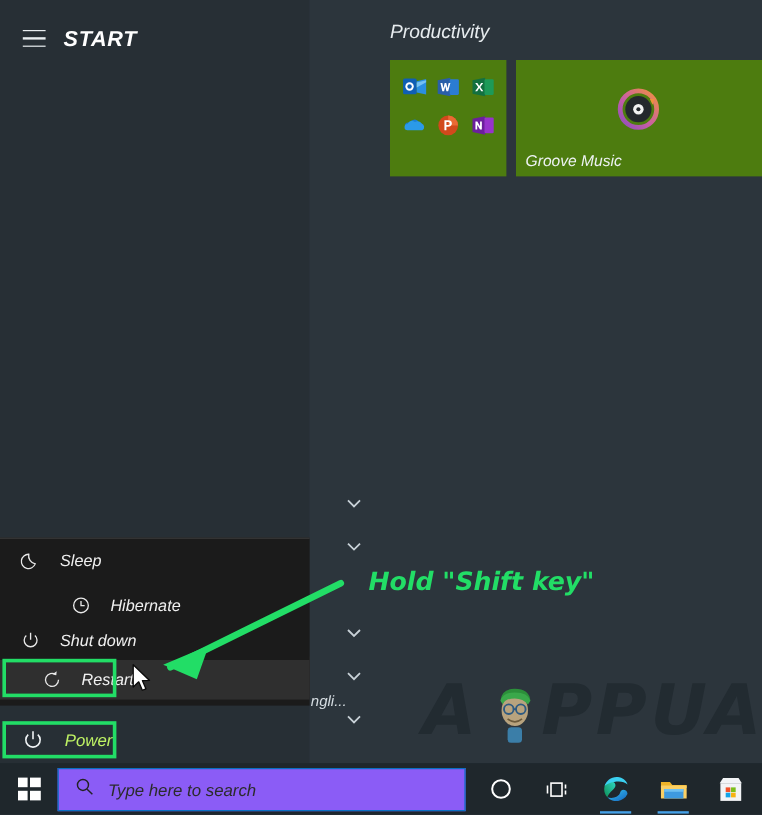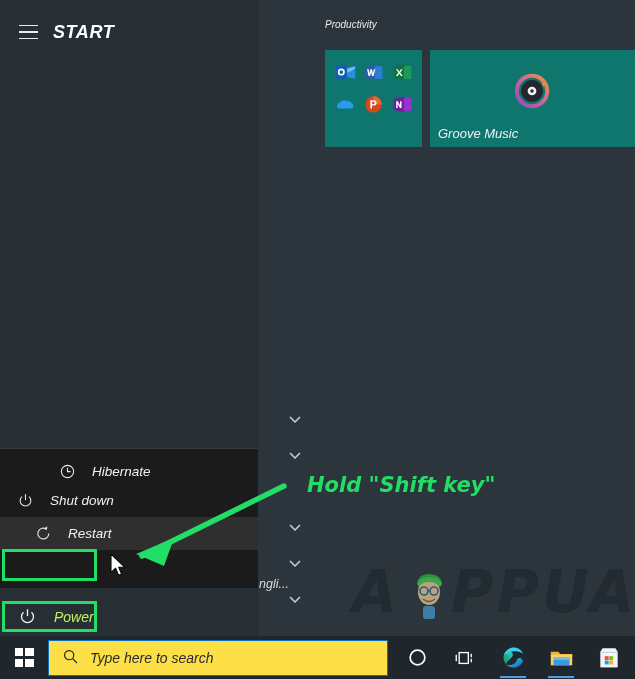--- a/index.html
+++ b/index.html
@@ -85,25 +85,25 @@
     font-size: 18px;
     font-weight: 700;
     letter-spacing: .6px;
   }
 
   
   .tile-group-title {
     position: absolute;
     left: 325px; top: 19px;
     color: #e7ecef;
-    font-size: 10px;
+    font-size: 16px;
   }
   .tile {
     position: absolute;
-    background: #0f766e;
+    background: #4d7c0f;
     cursor: pointer;
   }
   .tile-office {
     left: 325px; top: 50px;
     width: 97px; height: 97px;
   }
   .office-grid {
     position: absolute;
     left: 8px; top: 8px;
     width: 82px; height: 60px;
@@ -246,21 +246,21 @@
     display: grid;
     grid-template-columns: 1fr 1fr;
     grid-template-rows: 1fr 1fr;
     gap: 2.4px;
   }
   .win-logo i { background: #ffffff; display: block; }
   .search-box {
     position: absolute;
     left: 48px; top: 640px;
     width: 340px; height: 36px;
-    background: #fde047;
+    background: #8b5cf6;
     border: 1px solid #0a6fc2;
     display: flex; align-items: center;
     cursor: text;
   }
   .search-icon { margin-left: 13px; margin-right: 11px; flex: 0 0 auto; }
   .search-placeholder {
     color: #2b2b2b;
     font-size: 14px;
   }
   .tb-icons {
@@ -402,20 +402,28 @@
   </div>
   <div class="app-chev" style="left:287px; top:593px;">
     <svg width="16" height="12" viewBox="0 0 16 12">
         <path d="M3 4 L8 9 L13 4" fill="none" stroke="#c8d1d7" stroke-width="1.5"></path>
       </svg>
   </div>
 
   <div class="restart-hover-strip"></div>
 
   <div class="power-menu">
+    <div class="power-item" style="top:2px;">
+      <span class="pi-icon">
+        <svg width="17" height="17" viewBox="0 0 20 20">
+            <path d="M14.5 12.8 A7 7 0 1 1 8.2 3.4 A8 8 0 0 0 14.5 12.8z" fill="none" stroke="#e8e8e8" stroke-width="1.3"></path>
+          </svg>
+      </span>
+      <span>Sleep</span>
+    </div>
     <div class="power-item" style="top:6px;padding-left:42px;">
       <span class="pi-icon">
         <svg width="17" height="17" viewBox="0 0 20 20">
             <circle cx="10" cy="10" r="7.2" fill="none" stroke="#e8e8e8" stroke-width="1.3"></circle>
             <path d="M10 5.6 V10.2 H13.6" fill="none" stroke="#e8e8e8" stroke-width="1.3"></path>
           </svg>
       </span>
       <span>Hibernate</span>
     </div>
     <div class="power-item" style="top:2px;">

